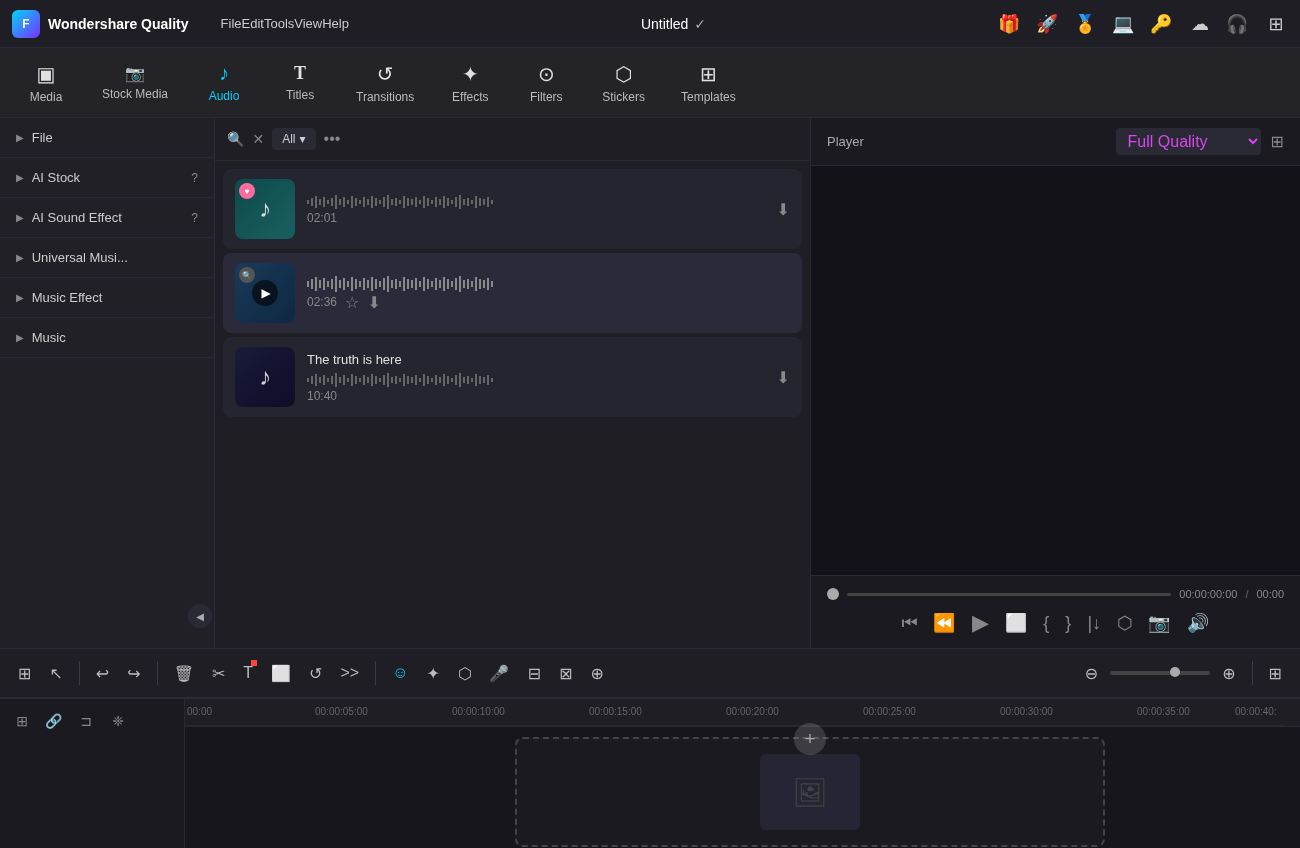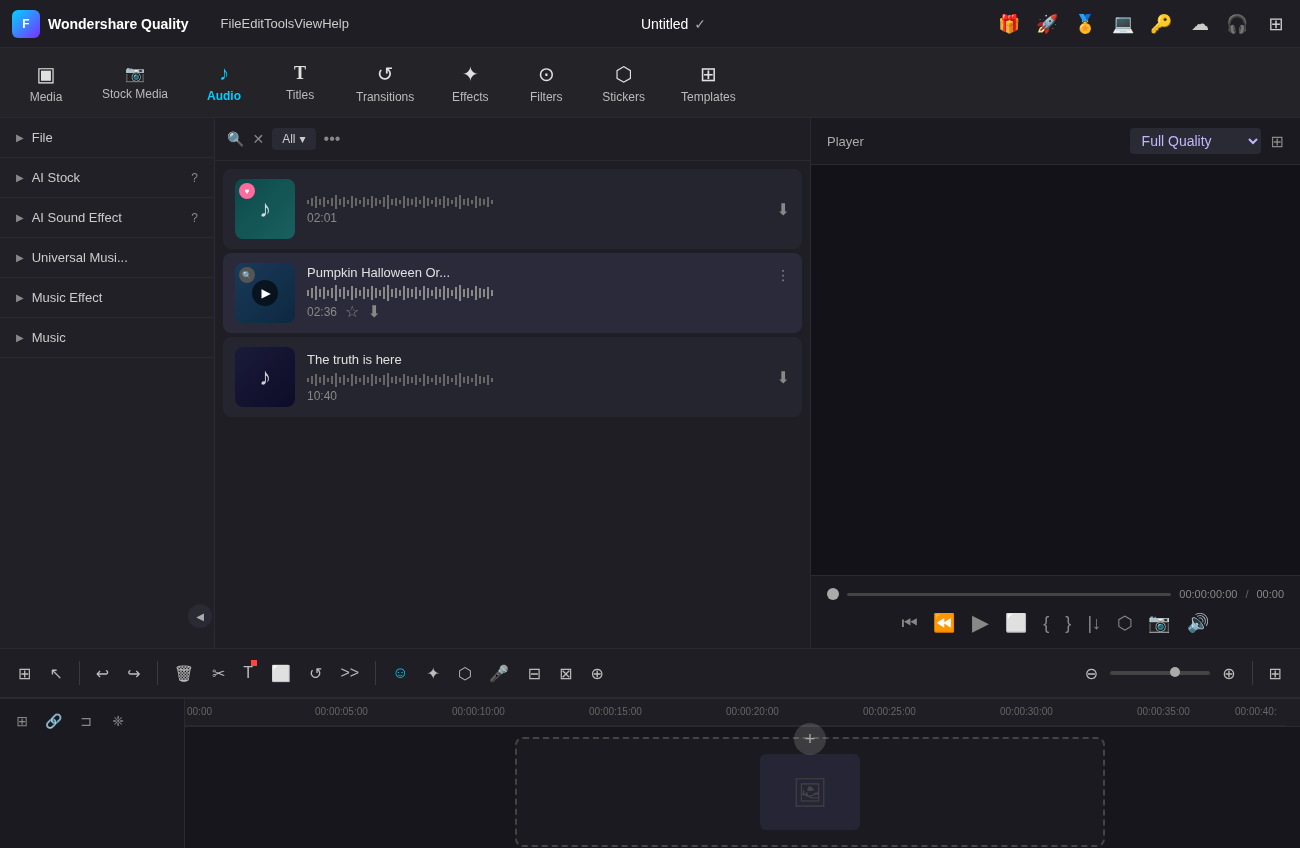--- a/index.html
+++ b/index.html
@@ -17,21 +17,21 @@
     #topbar .title-icon { font-size: 14px; color: #aaa; }
     #topbar .topbar-icons { display: flex; gap: 14px; align-items: center; }
     #topbar .topbar-icon { width: 24px; height: 24px; display: flex; align-items: center; justify-content: center; color: #ccc; cursor: pointer; font-size: 18px; }
 
     
     #nav-tabs { display: flex; align-items: center; height: 70px; background: #232328; border-bottom: 1px solid #2a2a33; padding: 0 10px; gap: 4px; }
     .nav-tab { display: flex; flex-direction: column; align-items: center; justify-content: center; padding: 8px 16px; cursor: pointer; gap: 4px; border-radius: 6px; min-width: 72px; }
     .nav-tab.active { color: #00cfff; }
     .nav-tab .tab-icon { font-size: 20px; }
     .nav-tab .tab-label { font-size: 12px; color: #bbb; }
-    .nav-tab.active .tab-label { color: #00cfff; font-weight: bold; }
+    .nav-tab.active .tab-label { color: #00cfff; }
 
     
     #main-content { display: flex; height: calc(848px - 48px - 70px - 200px); }
 
     
     #left-panel { width: 215px; background: #202026; border-right: 1px solid #2a2a33; overflow-y: auto; flex-shrink: 0; }
     .panel-section { border-bottom: 1px solid #2a2a33; }
     .panel-section-header { display: flex; align-items: center; padding: 12px 16px; cursor: pointer; gap: 8px; }
     .section-arrow { font-size: 10px; color: #888; }
     .section-title { font-size: 13px; color: #ccc; flex: 1; }
@@ -59,21 +59,21 @@
     .audio-info { flex: 1; }
     .audio-title { font-size: 13px; color: #e0e0e0; font-weight: 500; margin-bottom: 4px; }
     .audio-duration { font-size: 12px; color: #888; }
     .audio-actions { display: flex; gap: 8px; align-items: center; }
     .action-btn { color: #888; cursor: pointer; font-size: 16px; }
 
     
     #player-panel { width: 490px; background: #1a1a20; border-left: 1px solid #2a2a33; display: flex; flex-direction: column; }
     #player-header { display: flex; align-items: center; padding: 10px 16px; border-bottom: 1px solid #2a2a33; }
     #player-header .player-label { font-size: 13px; color: #aaa; flex: 1; }
-    #player-header select { background: #2a2a35; border: none; color: #c4b5fd; padding: 4px 8px; border-radius: 4px; font-size: 14px; }
+    #player-header select { background: #2a2a35; border: none; color: #d946ef; padding: 4px 8px; border-radius: 4px; font-size: 16px; }
     #player-header .grid-icon { color: #888; font-size: 16px; margin-left: 10px; cursor: pointer; }
     #player-canvas { flex: 1; background: #121218; }
     #player-controls { padding: 12px 16px; border-top: 1px solid #2a2a33; }
     .progress-bar { display: flex; align-items: center; gap: 8px; margin-bottom: 10px; }
     .progress-dot { width: 12px; height: 12px; background: #aaa; border-radius: 50%; }
     .progress-track { flex: 1; height: 3px; background: #444; border-radius: 2px; }
     .time-display { font-size: 11px; color: #888; }
     .control-buttons { display: flex; align-items: center; justify-content: center; gap: 16px; }
     .ctrl-btn { color: #888; cursor: pointer; font-size: 18px; }
 
@@ -312,24 +312,20 @@
           <div class="thumb-bg" style="background: linear-gradient(135deg, #1a3a5a, #0d2840);">
             <div class="play-overlay">
               <span>▶</span>
             </div>
           </div>
           <div style="position:absolute; top:4px; left:4px; width:16px; height:16px; background:#555; border-radius:50%; display:flex; align-items:center; justify-content:center;">
             <span style="font-size:8px; color:#aaa;">🔍</span>
           </div>
         </div>
         <div class="audio-info">
-          <div style="display:flex; align-items:center; justify-content:space-between;">
-            <div class="audio-title">Pumpkin Halloween Or...</div>
-            <span class="action-btn" style="font-size:14px;">⋮</span>
-          </div>
           <div class="waveform-container">
             <svg width="190" height="18">
               <g fill="#888">
                 <rect x="0" y="6" width="2" height="6"></rect>
                   <rect x="4" y="4" width="2" height="10"></rect>
                   <rect x="8" y="2" width="2" height="14"></rect>
                   <rect x="12" y="5" width="2" height="8"></rect>
                   <rect x="16" y="3" width="2" height="12"></rect>
                   <rect x="20" y="6" width="2" height="6"></rect>
                   <rect x="24" y="4" width="2" height="10"></rect>

